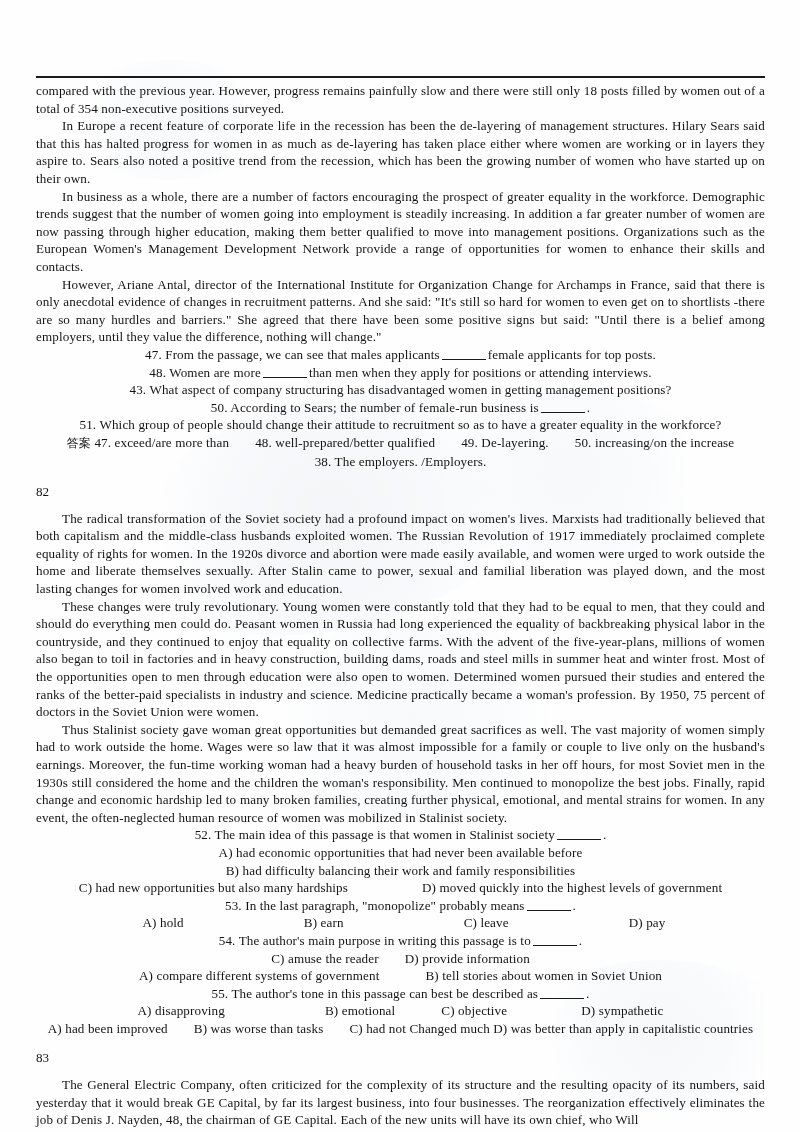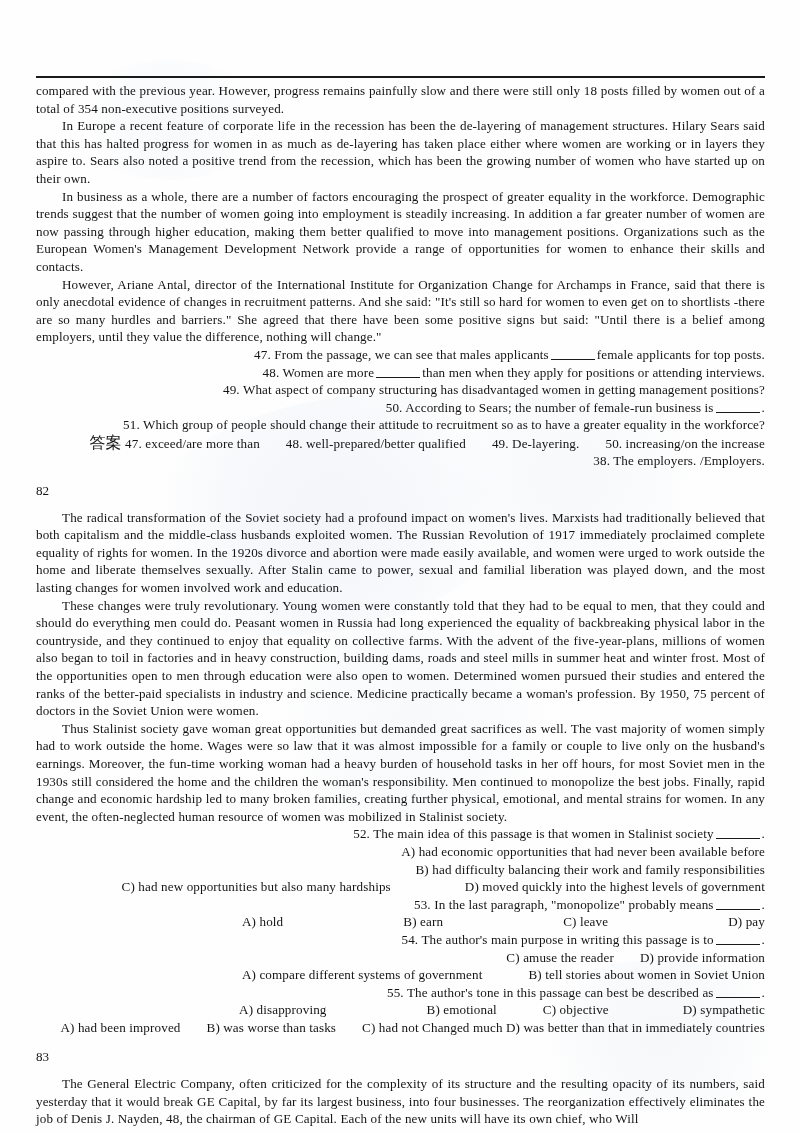--- a/index.html
+++ b/index.html
@@ -54,35 +54,35 @@
     font-size: 13.1px;
     line-height: 17.6px;
     letter-spacing: 0.01em;
   }
   .just {
     text-align: justify;
     text-justify: inter-word;
     text-align-last: left;
   }
   .indent { text-indent: 26px; }
-  .q { text-align: right; }
+  .q { text-align: center; }
   .sec-num {
     font-size: 13.1px;
     line-height: 17.6px;
     margin: 12px 0 9px 0;
   }
   .blank {
     display: inline-block;
     border-bottom: 1.1px solid #1a1a1a;
     width: 44px;
     height: 0.82em;
     margin: 0 2px -1px 2px;
     vertical-align: baseline;
   }
-  .cjk { font-family: Liberation Sans, sans-serif; font-size: 16px; }
+  .cjk { font-family: Liberation Mono, monospace; font-size: 12px; }
   .opt-row { display: block; }
   .gap-sm  { display: inline-block; width: 26px; }
   .gap-md  { display: inline-block; width: 46px; }
   .gap-lg  { display: inline-block; width: 74px; }
   .lead-sp { display: inline-block; width: 7px; }
   .tight { line-height: 17.4px; }
 </style>
 </head>
 <body>
 
@@ -100,21 +100,21 @@
 
     <p class="just">compared with the previous year.   However, progress remains painfully slow and there were still only 18 posts filled by women out of a total of 354 non-executive positions surveyed.</p>
     <p class="just indent">In Europe a recent feature of corporate life in the recession has been the de-layering of management structures. Hilary Sears said that this has halted progress for women in as much as de-layering has taken place either where women are working or in layers they aspire to. Sears also noted a positive trend from the recession, which has been the growing number of women who have started up on their own.</p>
     <p class="just indent">In business as a whole, there are a number of factors encouraging the prospect of greater equality in the workforce. Demographic trends suggest that the number of women going into employment is steadily increasing.   In addition a far greater number of women are now passing through higher education, making them better qualified to move into management positions. Organizations such as the European Women's Management Development Network provide a range of opportunities for women to enhance their skills and contacts.</p>
     <p class="just indent">However, Ariane Antal, director of the International Institute for Organization Change for Archamps in France, said that there is only anecdotal evidence of changes in recruitment patterns. And she said: "It's still so hard for women to even get on to shortlists -there are so many hurdles and barriers." She agreed that there have been some positive signs but said: "Until there is a belief among employers, until they value the difference, nothing will change."</p>
 
     <div class="line q"><span>47.</span> <span>From the passage, we can see that males applicants</span><span class="blank"></span><span>female applicants for top posts.</span></div>
 
     <div class="line q"><span>48.</span> <span>Women are more</span><span class="blank"></span><span>than men when they apply for positions or attending interviews.</span></div>
 
-    <div class="line q"><span>49.</span> <span>   What aspect of company structuring has disadvantaged women in getting management positions?</span></div>
+    <div class="line q"><span>43.</span> <span>   What aspect of company structuring has disadvantaged women in getting management positions?</span></div>
 
     <div class="line q"><span>50.</span> <span>According to Sears; the number of female-run business is</span><span class="blank"></span><span>.</span></div>
 
     <div class="line q"><span>51.</span> <span>Which group of people should change their attitude to recruitment so as to have a greater equality in the workforce?</span></div>
 
     <div class="line q"><span class="cjk">答案</span> <span>47. exceed/are more than</span><span class="gap-sm"></span><span>48. well-prepared/better qualified</span><span class="gap-sm"></span><span>49. De-layering.</span><span class="gap-sm"></span><span>50. increasing/on the increase</span></div>
 
     <div class="line q">38. The employers. /Employers.</div>
 
     <div class="sec-num">82</div>
@@ -131,21 +131,21 @@
     <div class="line q tight"><span>53.</span> <span>In the last paragraph, "monopolize" probably means</span><span class="blank"></span><span>.</span></div>
     <div class="line q tight opt-row"><span class="lead-sp"></span><span>A)</span> <span>hold</span><span class="gap-lg"></span><span class="gap-md"></span><span>B)</span> <span>earn</span><span class="gap-lg"></span><span class="gap-md"></span><span>C)</span> <span>leave</span><span class="gap-lg"></span><span class="gap-md"></span><span>D)</span> <span>pay</span></div>
 
     <div class="line q tight"><span>54.</span> <span>The author's main purpose in writing this passage is to</span><span class="blank"></span><span>.</span></div>
     <div class="line q tight opt-row"><span>C)</span> <span>amuse the reader</span><span class="gap-sm"></span><span>D)</span> <span>provide information</span></div>
     <div class="line q tight opt-row"><span>A)</span> <span>compare different systems of government</span><span class="gap-md"></span><span>B)</span> <span>tell stories about women in Soviet Union</span></div>
 
     <div class="line q tight"><span>55.</span> <span>The author's tone in this passage can best be described as</span><span class="blank"></span><span>.</span></div>
     <div class="line q tight opt-row"><span>A)</span> <span>disapproving</span><span class="gap-lg"></span><span class="gap-sm"></span><span>B)</span> <span>emotional</span><span class="gap-md"></span><span>C)</span> <span>objective</span><span class="gap-lg"></span><span>D)</span> <span>sympathetic</span></div>
 
-    <div class="line q tight opt-row"><span>A)</span> <span>had been improved</span><span class="gap-sm"></span><span>B)</span> <span>was worse than tasks</span><span class="gap-sm"></span><span>C)</span> <span>had not Changed much</span> <span>D)</span> <span>was better than that in immediately countries</span></div>
+    <div class="line q tight opt-row"><span>A)</span> <span>had been improved</span><span class="gap-sm"></span><span>B)</span> <span>was worse than tasks</span><span class="gap-sm"></span><span>C)</span> <span>had not Changed much</span> <span>D)</span> <span>was better than apply in capitalistic countries</span></div>
 
 
     <div class="sec-num">83</div>
 
     <p class="just indent">The General Electric Company, often criticized for the complexity of its structure and the resulting opacity of its numbers, said yesterday that it would break GE Capital, by far its largest business, into four businesses. The reorganization effectively eliminates the job of Denis J. Nayden, 48, the chairman of GE Capital. Each of the new units will have its own chief, who Will</p>
 
   </div>
 </div>
 
 </body></html>

